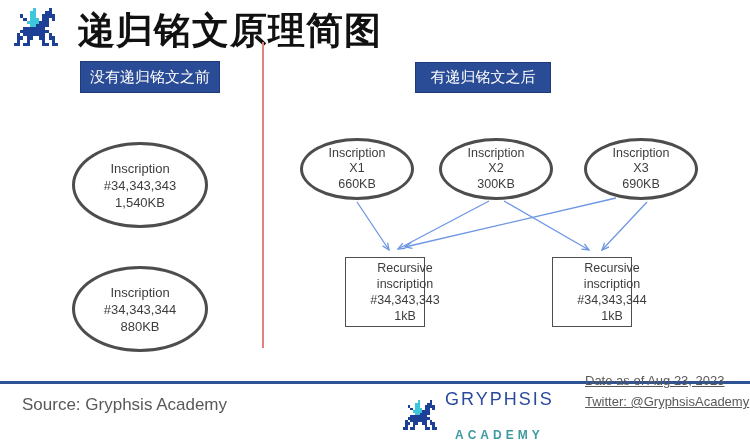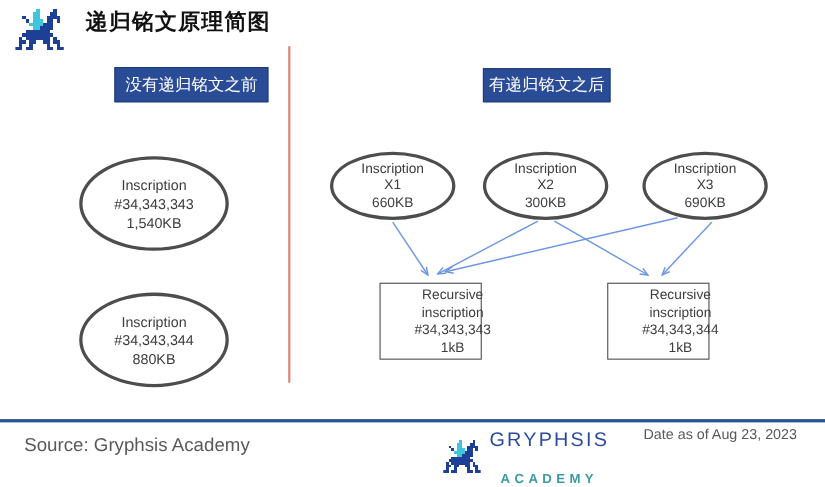--- a/index.html
+++ b/index.html
@@ -15,65 +15,64 @@
     --muted-text:#595959;
   }
   html,body{margin:0;padding:0;background:#ffffff;}
   .slide{
     position:relative;width:750px;height:443px;background:#ffffff;
     overflow:hidden;font-family:"Liberation Sans",sans-serif;
   }
   .logo{position:absolute;left:14px;top:7px;width:44px;height:40px;}
   .page-title{
     position:absolute;left:78px;top:6px;margin:0;
-    font-family:"DejaVu Serif",serif;font-size:20px;font-weight:700;color:#111;
+    font-family:"DejaVu Serif",serif;font-size:37px;font-weight:700;color:#111;
     letter-spacing:1px;white-space:nowrap;
   }
   .v-divider{
     position:absolute;left:262px;top:42px;width:2px;height:306px;
     background:var(--divider-red);
   }
   .section-label{
     position:absolute;display:flex;align-items:center;justify-content:center;
     background:var(--section-label-bg);border:1px solid var(--section-label-border);
     color:var(--section-label-text);font-family:Liberation Mono, monospace;font-size:15px;
     box-sizing:border-box;
-    margin-left:24px;
   }
   .section-label.before{left:80px;top:61px;width:140px;height:32px;}
-  .section-label.after{left:415px;top:62px;width:116px;height:31px;}
+  .section-label.after{left:415px;top:62px;width:136px;height:31px;}
   .node{
     position:absolute;display:flex;flex-direction:column;align-items:center;justify-content:center;
     box-sizing:border-box;text-align:right;color:#3d3d3d;background:#ffffff;
   }
   .ellipse{border:3px solid var(--node-stroke);border-radius:50%;}
   .ellipse.big{width:136px;height:86px;font-size:13px;line-height:17px;}
   .ellipse.small{width:114px;height:62px;font-size:12.5px;line-height:15.5px;}
   .e1{left:72px;top:142px;}
   .e2{left:72px;top:266px;}
   .x1{left:300px;top:138px;}
   .x2{left:439px;top:138px;}
   .x3{left:584px;top:138px;}
   .rect{
-    border:1.5px solid var(--node-stroke);width:93px;height:70px;
+    border:1.5px solid var(--node-stroke);width:80px;height:70px;
     font-size:12.5px;line-height:16px;padding-left:40px;
   }
   .r1{left:345px;top:257px;}
   .r2{left:552px;top:257px;}
   .arrow-layer{position:absolute;left:0;top:0;width:750px;height:443px;pointer-events:none;}
   .arrow-layer line{stroke:var(--arrow-blue);stroke-width:1.3px;}
   .arrow-layer .head{fill:none;stroke:var(--arrow-blue);stroke-width:1.3px;}
   .footer-line{position:absolute;left:0;top:381px;width:750px;height:3px;background:var(--footer-line-blue);}
   .source-text{position:absolute;left:22px;top:395px;font-size:17px;color:var(--muted-text);}
   .brand{position:absolute;left:403px;top:388px;display:flex;align-items:center;gap:8px;}
   .brand .brand-logo{width:34px;height:38px;}
   .brand-text{display:flex;flex-direction:column;align-items:center;}
   .brand-name{font-size:18px;font-weight:400;letter-spacing:2px;color:var(--brand-blue);line-height:22px;}
   .brand-sub{font-size:12px;font-weight:700;letter-spacing:4px;color:var(--brand-teal);line-height:14px;margin-top:18px;}
-  .meta{position:absolute;left:585px;top:384px;font-size:13px;color:var(--muted-text);line-height:21px;}
+  .meta{position:absolute;left:585px;top:370px;font-size:13px;color:var(--muted-text);line-height:21px;text-decoration:underline;}
 </style>
 </head>
 <body>
 
 <div class="slide">
 
   <svg class="logo" viewBox="0 0 14 12" shape-rendering="crispEdges">
       <rect x="6" y="0" width="1" height="1" fill="#3ec6dd"></rect>
       <rect x="11" y="0" width="1" height="1" fill="#1d3f96"></rect>
       <rect x="5" y="1" width="1" height="1" fill="#3ec6dd"></rect>
@@ -296,15 +295,16 @@
         <rect x="12" y="11" width="1" height="1" fill="#1d3f96"></rect>
         <rect x="13" y="11" width="1" height="1" fill="#1d3f96"></rect>
       </svg>
     <div class="brand-text">
       <span class="brand-name">GRYPHSIS</span>
       <span class="brand-sub">ACADEMY</span>
     </div>
   </div>
   <div class="meta">
     <div>Date as of Aug 23, 2023</div>
+    <div>Twitter: @GryphsisAcademy</div>
   </div>
 
 </div>
 
 </body></html>

